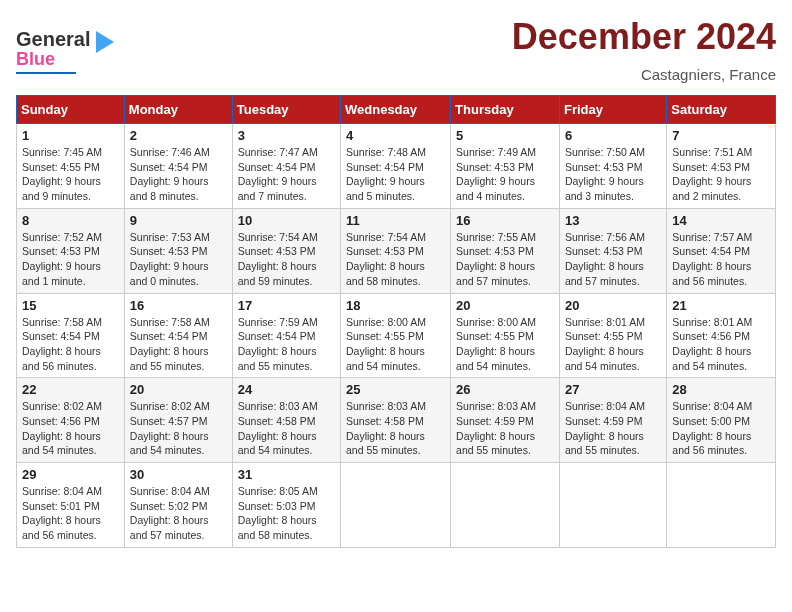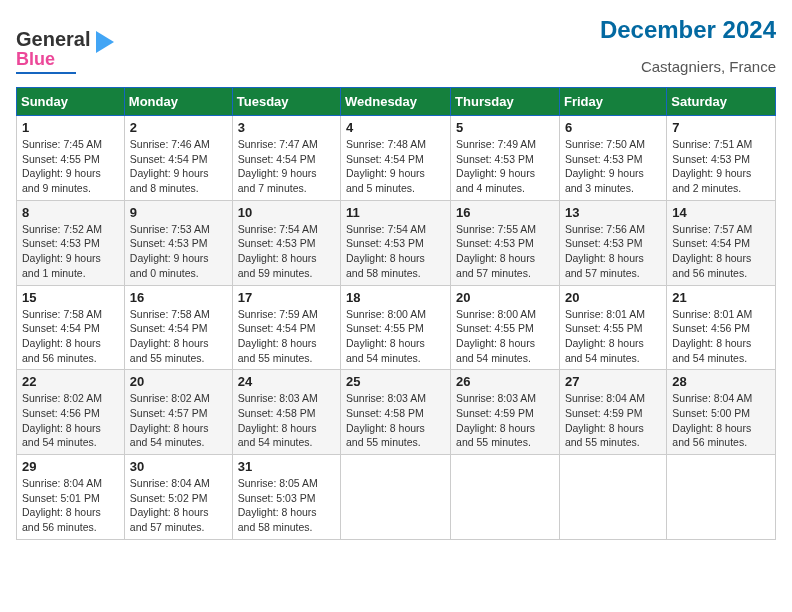--- a/index.html
+++ b/index.html
@@ -18,36 +18,36 @@
     }
     .logo {
       display: flex;
       flex-direction: column;
       align-items: flex-start;
     }
     .title-block {
       text-align: right;
     }
     .month-title {
-      font-size: 24px;
+      font-size: 36px;
       font-weight: bold;
-      color: #0369a1;
+      color: #7f1d1d;
     }
     .location {
       font-size: 15px;
       color: #555;
-      margin-top: 14px;
+      margin-top: 8px;
     }
     .calendar {
       width: 100%;
       border-collapse: collapse;
       font-size: 11px;
     }
     .calendar th {
-      background: #15803d;
+      background: #b91c1c;
       color: #fff;
       padding: 6px 4px;
       font-size: 13px;
       font-weight: bold;
       text-align: left;
       border: 1px solid #1565c0;
     }
     .calendar td {
       border: 1px solid #ccc;
       padding: 4px 5px;

